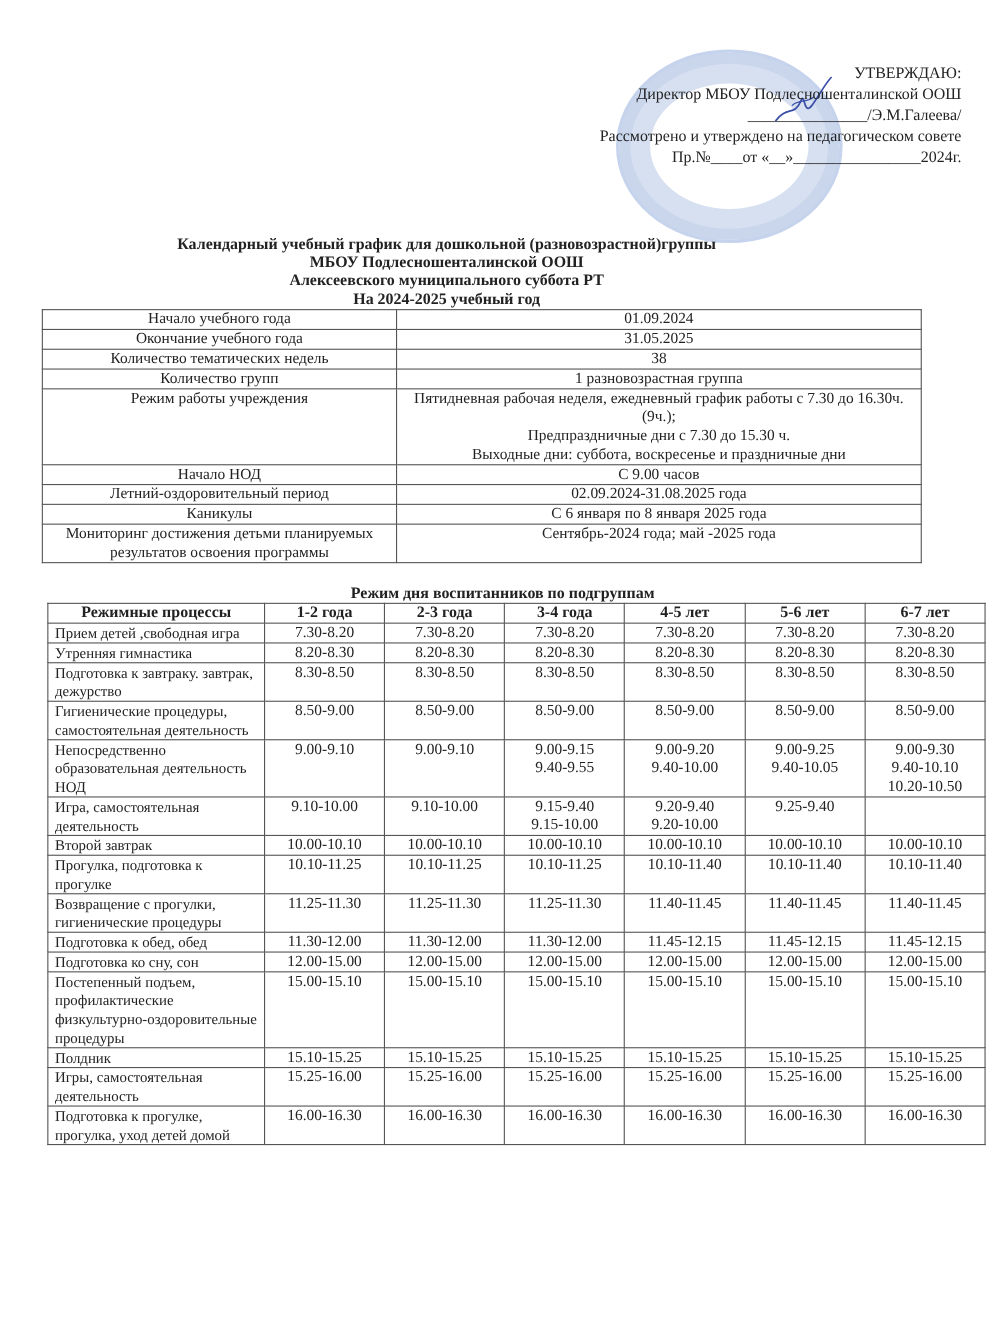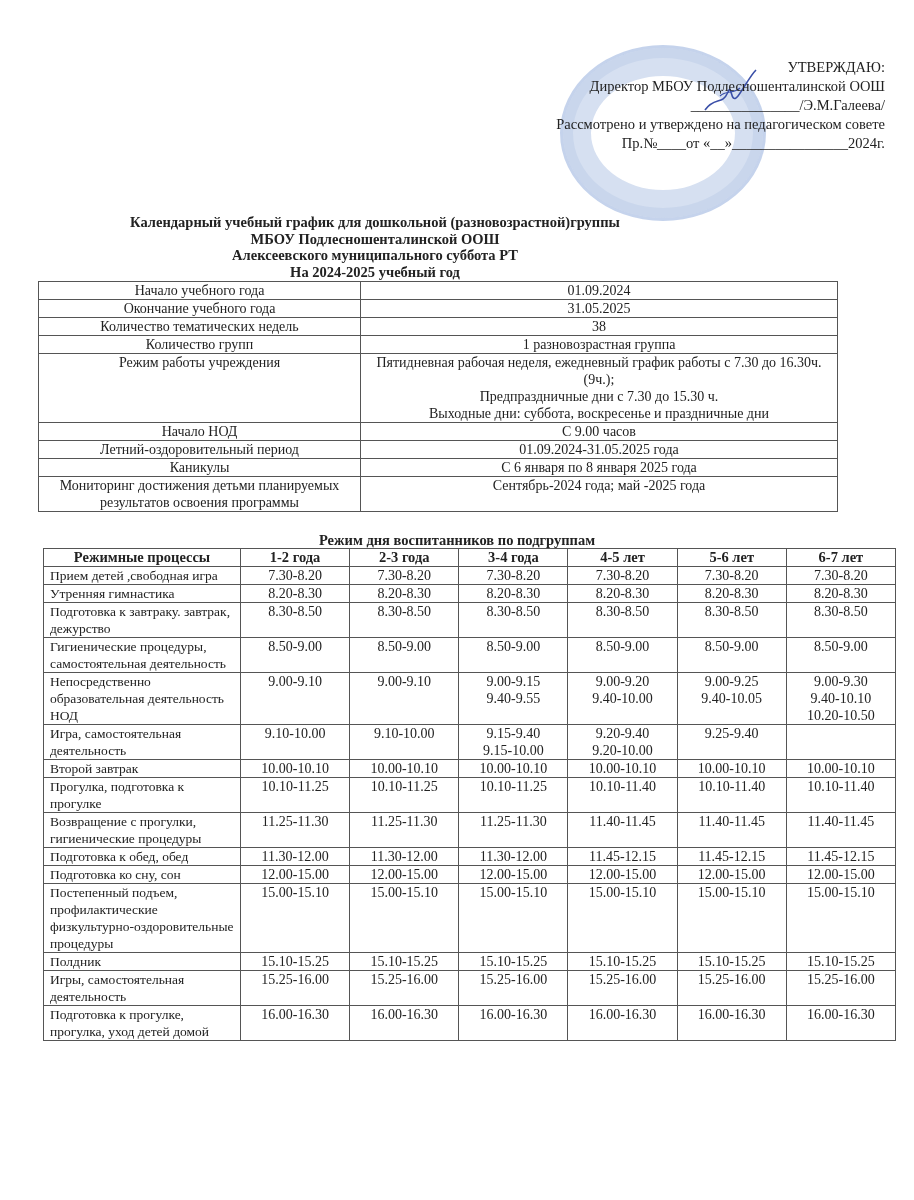--- a/index.html
+++ b/index.html
@@ -1,36 +1,36 @@
 <!DOCTYPE html>
 <html><head>
 <meta charset="utf-8">
 <style>
   html, body { margin: 0; padding: 0; background: #ffffff; }
   body {
     width: 914px; height: 1200px; position: relative; overflow: hidden;
     font-family: "Liberation Serif", "DejaVu Serif", serif; color: #222;
   }
   .approve {
-    position: absolute; right: 29px; top: 58px; text-align: right;
+    position: absolute; right: 40px; top: 58px; text-align: right;
     font-size: 14.5px; line-height: 19px; color: #222;
   }
   .approve div { white-space: nowrap; }
   .stamp {
     position: absolute; left: 560px; top: 45px; width: 200px; height: 170px;
     border-radius: 50%; border: 3px solid rgba(90,130,200,0.35);
     box-shadow: inset 0 0 0 10px rgba(90,130,200,0.10), inset 0 0 0 26px rgba(255,255,255,0), inset 0 0 0 28px rgba(90,130,200,0.25);
     pointer-events: none;
   }
   .signature {
     position: absolute; left: 700px; top: 66px; width: 60px; height: 50px; pointer-events: none;
   }
   .title {
     position: absolute; left: 0; width: 750px; top: 214px; text-align: center;
-    font-weight: bold; font-size: 14.5px; line-height: 16.5px;
+    font-weight: bold; font-size: 14.5px; line-height: 16.5px; padding-left: 31px;
   }
   table { border-collapse: collapse; position: absolute; }
   td, th { border: 1px solid #555; font-size: 14px; padding: 0 4px; vertical-align: top; }
   .t1 { left: 38px; top: 281px; width: 800px; }
   .t1 td.k { width: 313px; text-align: center; font-weight: normal; line-height: 17px; }
   .t1 td.v { text-align: center; line-height: 17px; }
   .sub-title {
     position: absolute; left: 0; width: 914px; top: 532px; text-align: center;
     font-weight: bold; font-size: 14.5px;
   }
@@ -101,21 +101,21 @@
       </tr>
       <tr>
         <td class="k">Начало НОД</td>
         <td class="v">
           <span class="cellline">С 9.00 часов</span>
         </td>
       </tr>
       <tr>
         <td class="k">Летний-оздоровительный период</td>
         <td class="v">
-          <span class="cellline">01.09.2024-31.05.2025 года</span>
+          <span class="cellline">02.09.2024-31.08.2025 года</span>
         </td>
       </tr>
       <tr>
         <td class="k">Каникулы</td>
         <td class="v">
           <span class="cellline">С 6 января по 8 января 2025 года</span>
         </td>
       </tr>
       <tr>
         <td class="k">Мониторинг достижения детьми планируемых результатов освоения программы</td>

